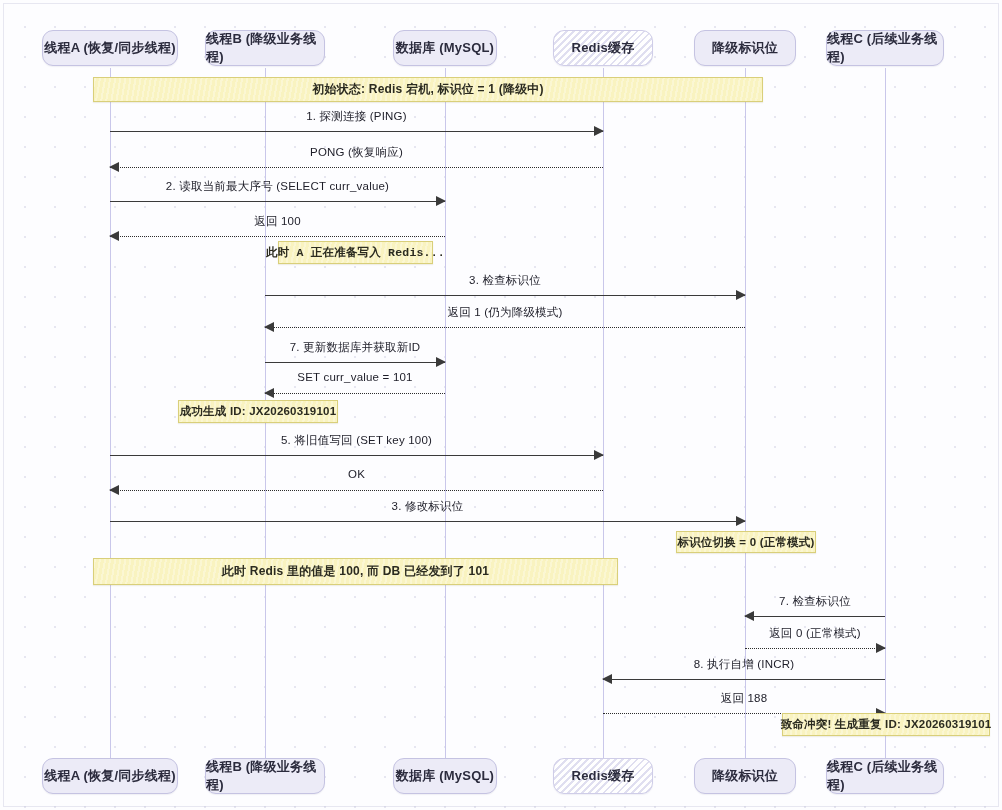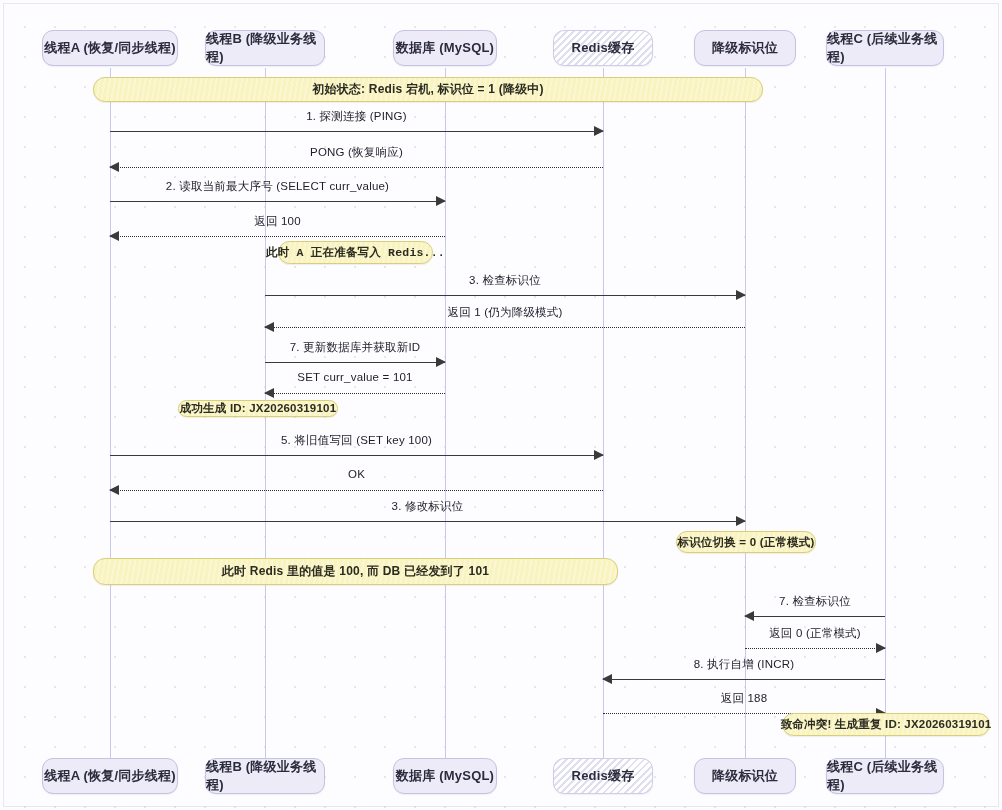--- a/index.html
+++ b/index.html
@@ -90,21 +90,21 @@
   .note{
     position:absolute;
     box-sizing:border-box;
     display:flex;align-items:center;justify-content:center;
     background:
       repeating-linear-gradient(100deg,
         rgba(255,255,255,0.30) 0px, rgba(255,255,255,0.30) 2px,
         rgba(250,240,150,0.0) 2px, rgba(250,240,150,0.0) 5px),
       #f9f3c0;
     border:1px solid #d9cf7a;
-    border-radius:12px;
+    border-radius:0;
     color:#2b2b20;
     font-size:11.5px;
     font-weight:700;
     letter-spacing:.2px;
     white-space:nowrap;
     z-index:5;
     box-shadow:0 1px 1px rgba(140,130,60,0.12);
   }
   .note.wide{font-size:12px;}
 
@@ -237,17 +237,17 @@
       <div class="head"></div>
       <div class="mlabel">8. 执行自增 (INCR)</div>
     </div>
     <div class="msg right dashed" style="left: 603px; width: 282px; top: 713px;">
       <div class="line"></div>
       <div class="head"></div>
       <div class="mlabel">返回 188</div>
     </div>
     <div class="note wide" style="left: 93px; top: 77px; width: 670px; height: 25px;">初始状态: Redis 宕机, 标识位 = 1 (降级中)</div>
     <div class="note" style="left: 278px; top: 241px; width: 155px; height: 23px; font-family: Liberation Mono, monospace;">此时 A 正在准备写入 Redis...</div>
-    <div class="note" style="left: 178px; top: 400px; width: 160px; height: 17px;">成功生成 ID: JX20260319101</div>
+    <div class="note" style="left: 178px; top: 400px; width: 160px; height: 23px;">成功生成 ID: JX20260319101</div>
     <div class="note" style="left: 676px; top: 531px; width: 140px; height: 22px; text-align: right;">标识位切换 = 0 (正常模式)</div>
     <div class="note wide" style="left: 93px; top: 558px; width: 525px; height: 27px;">此时 Redis 里的值是 100, 而 DB 已经发到了 101</div>
     <div class="note" style="left: 782px; top: 713px; width: 208px; height: 23px;">致命冲突! 生成重复 ID: JX20260319101</div>
   </div>
 
 </body></html>

